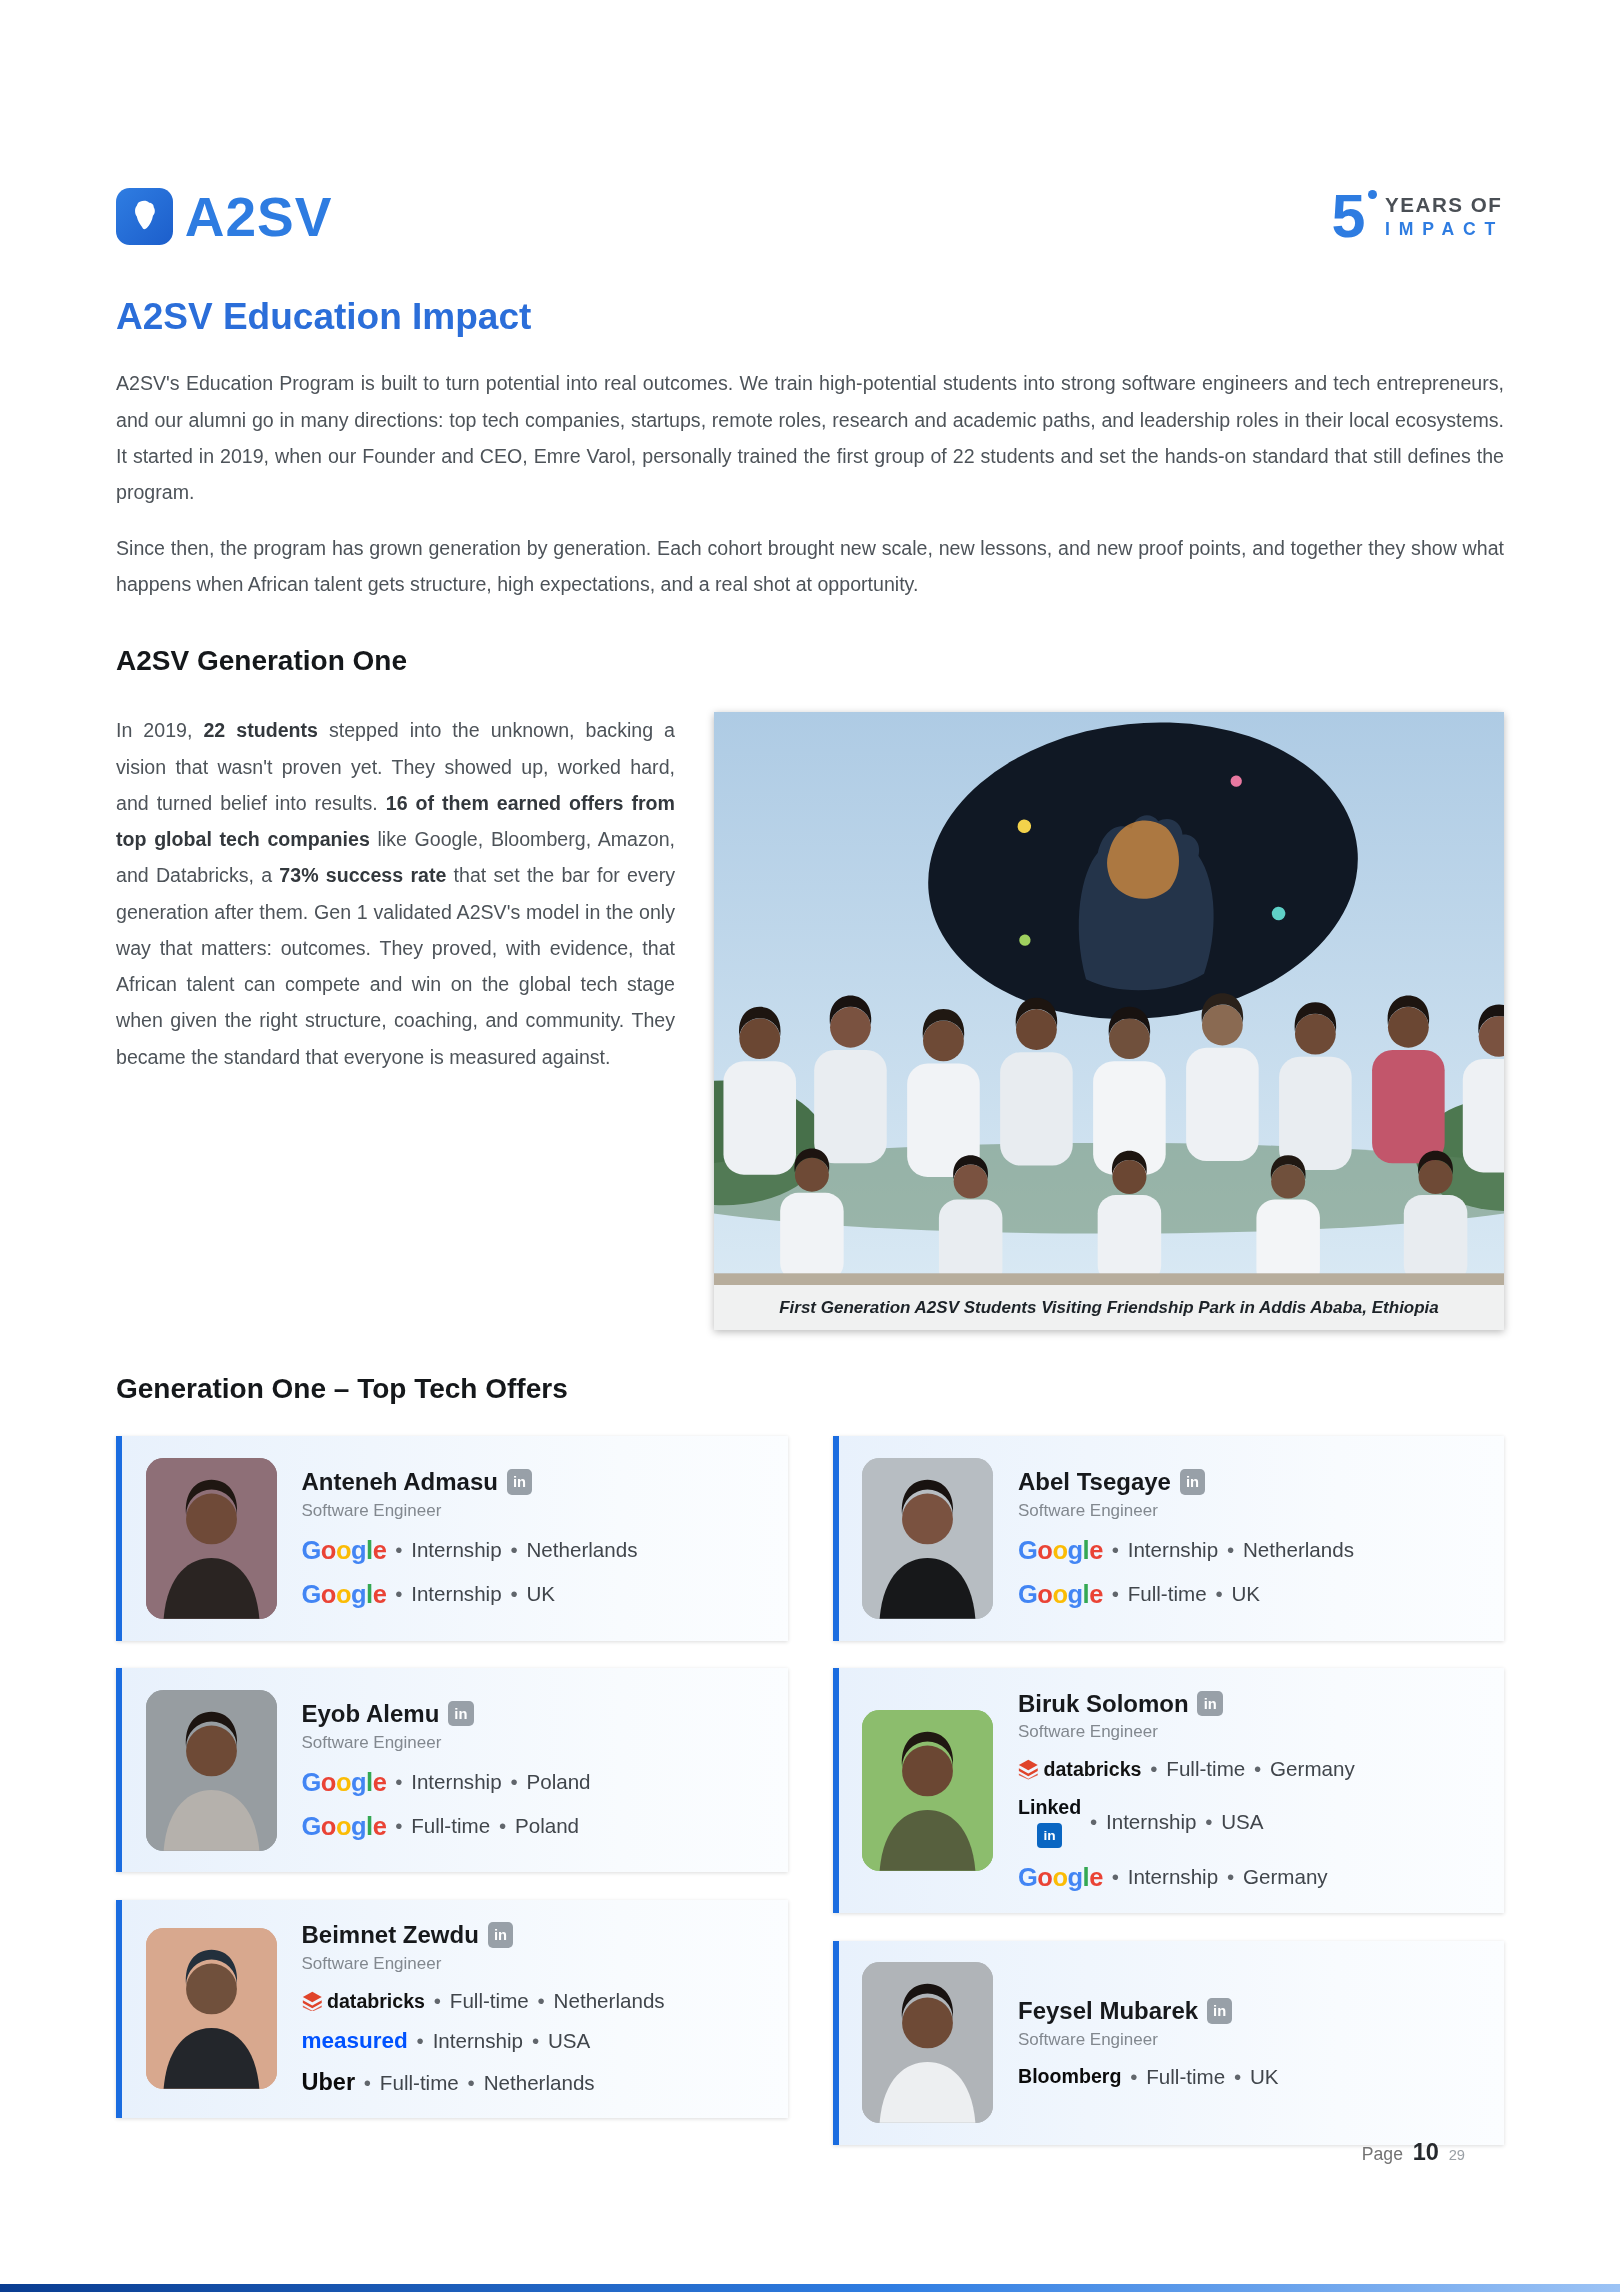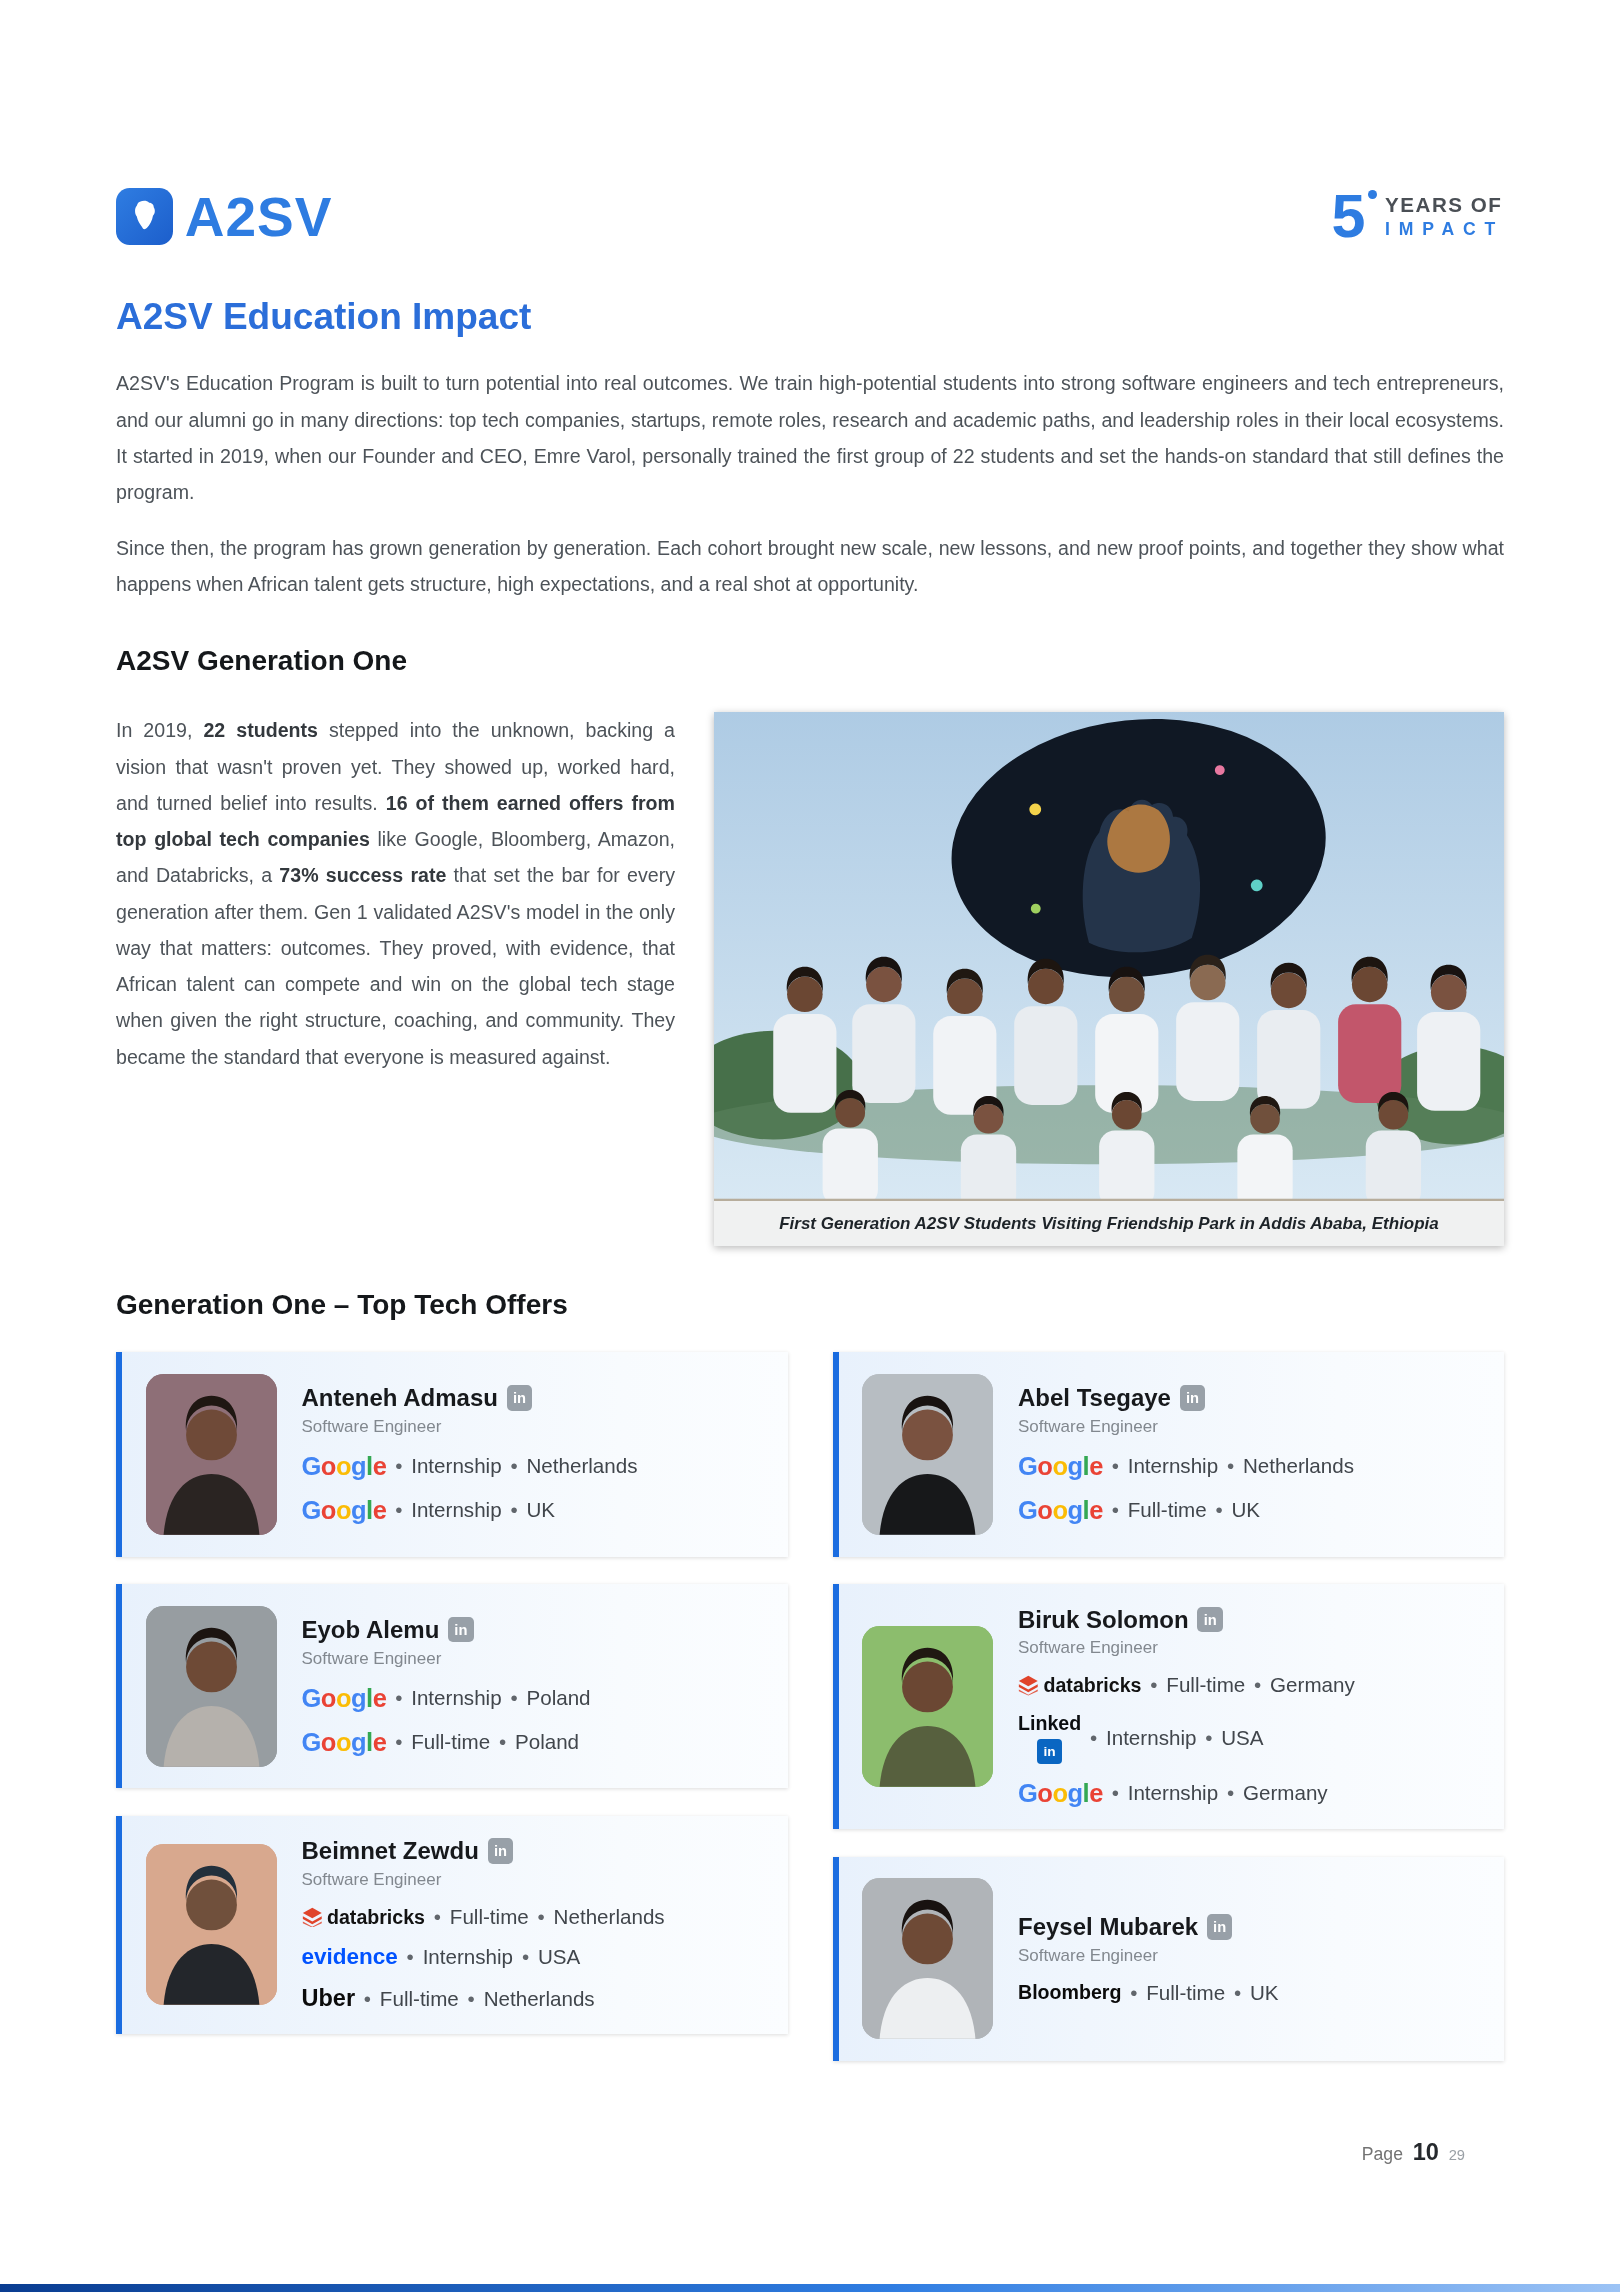--- a/index.html
+++ b/index.html
@@ -22,21 +22,21 @@
 
   
   h1.title{font-size:37px;font-weight:700;color:#2b6ed9;margin:45px 0 27.4px 0;}
   .para{font-size:19.6px;line-height:1.85;text-align:justify;color:#4d5359;margin:0 0 19.6px 0;}
   h2.sec{font-size:28px;font-weight:700;color:#15181b;margin:43px 0 0 0;}
 
   
   .two-col{display:flex;gap:39px;margin-top:35px;}
   .gen-text{width:559px;flex:none;font-size:19.6px;line-height:1.85;text-align:justify;color:#4d5359;}
   .gen-text b{color:#33383d;}
-  .gen-img{flex:1;position:relative;height:534px;border-radius:0;overflow:hidden;
+  .gen-img{flex:1;position:relative;height:618px;border-radius:0;overflow:hidden;
            box-shadow:0 2px 7.8px rgba(0,0,0,.28);background:#a16207;}
   .gen-img svg{position:absolute;inset:0;width:100%;height:100%;}
   .caption{position:absolute;left:0;right:0;bottom:0;background:rgba(244,246,247,.93);
            padding:12.7px 15.7px;text-align:center;font-size:17px;font-weight:700;font-style:italic;color:#1d2328;}
 
   
   .cards{display:flex;gap:45px;margin-top:31px;}
   .cards-col{flex:1;display:flex;flex-direction:column;gap:27.4px;}
   .card{display:flex;align-items:center;gap:25px;padding:21.6px 23.5px;
         border-left:6.9px solid #1a6ce0;background:linear-gradient(90deg,#e8f1fc 0%,#f8fbfe 75%,#fbfdff 100%);
@@ -296,21 +296,21 @@
                     <path fill="#E0442B" d="M1 17 12 23 23 17 23 19 12 24 1 19z" opacity=".85"></path>
                   </svg>
                   <span style="color: rgb(18, 18, 18);">databricks</span>
                 </span>
                 <span class="sep">•</span>
                 <span>Full-time</span>
                 <span class="sep">•</span>
                 <span>Netherlands</span>
               </div>
               <div class="offer-row">
-                <span class="logo-coinbase" style="color: rgb(0, 82, 255);">evidence</span>
+                <span class="logo-coinbase" style="color: rgb(0, 82, 255);">measured</span>
                 <span class="sep">•</span>
                 <span>Internship</span>
                 <span class="sep">•</span>
                 <span>USA</span>
               </div>
               <div class="offer-row">
                 <span class="logo-uber" style="color: rgb(11, 11, 11);">Uber</span>
                 <span class="sep">•</span>
                 <span>Full-time</span>
                 <span class="sep">•</span>

